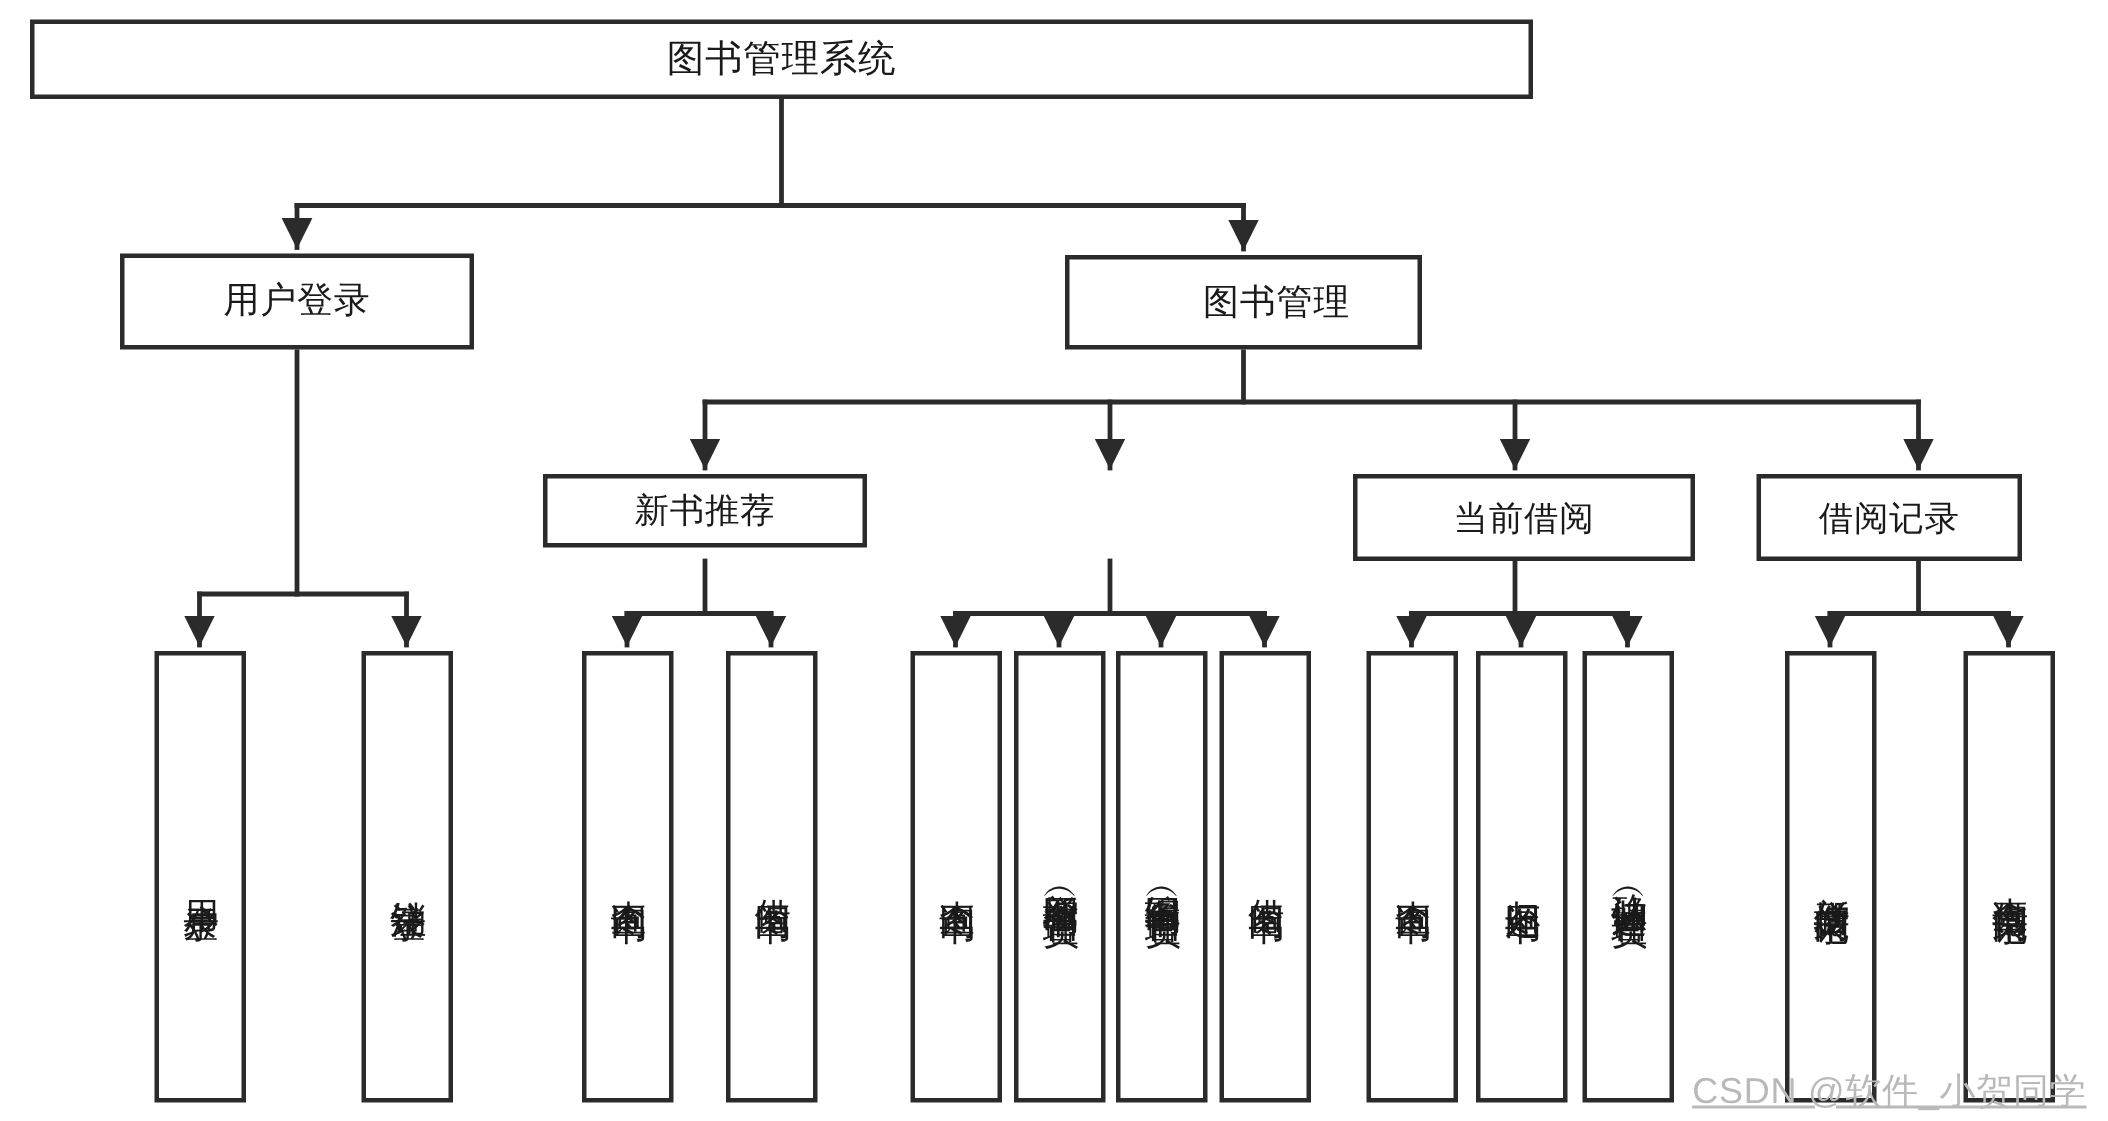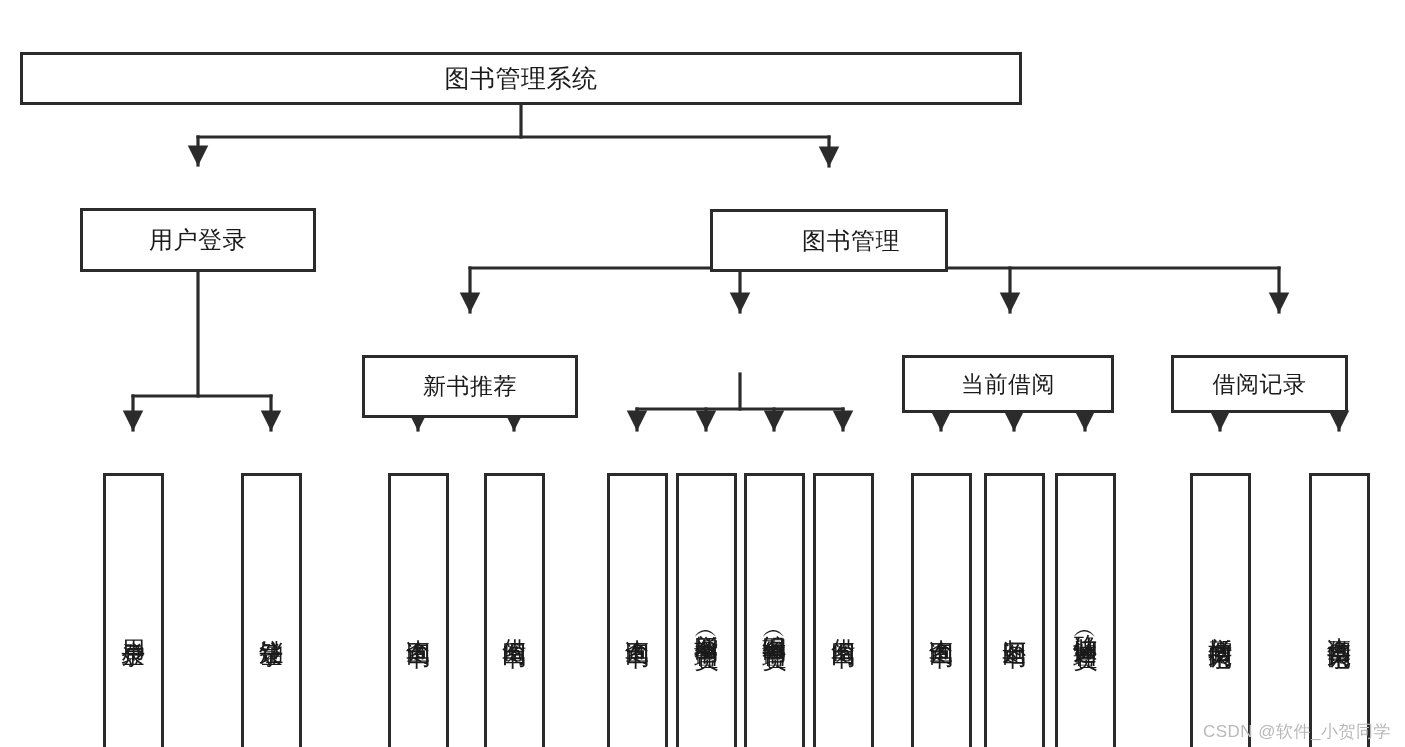--- a/index.html
+++ b/index.html
@@ -29,21 +29,20 @@
   .node {
     position: absolute;
     box-sizing: border-box;
     background: #ffffff;
     border: 3px solid #2b2b2b;
     display: flex;
     align-items: center;
     justify-content: center;
     color: #1a1a1a;
     z-index: 2;
-    margin-top: 39px;
   }
   .node-label {
     display: block;
     text-align: center;
     line-height: 1.06;
     letter-spacing: 0.5px;
   }
   .node-root .node-label {
     font-size: 25px;
   }
@@ -64,26 +63,27 @@
     font-size: 24px;
     line-height: 1.06;
     letter-spacing: 2px;
     white-space: nowrap;
     max-height: 100%;
   }
   #watermark {
     position: absolute;
     right: 14px;
     bottom: 4px;
-    font-size: 17px;
+    font-size: 24px;
     color: #b9b9b9;
     letter-spacing: 0.5px;
     z-index: 5;
     white-space: nowrap;
     font-family: "Liberation Sans", "DejaVu Sans", sans-serif;
+    text-decoration: underline;
   }
 </style>
 </head>
 <body>
 
 <div id="diagram-root">
 
   <svg id="connector-layer" viewBox="0 0 1405 747" width="1405" height="747" xmlns="http://www.w3.org/2000/svg">
     <defs>
       <marker id="arrow" viewBox="0 0 12 12" refX="10.5" refY="6" markerWidth="7" markerHeight="7" orient="auto-start-reverse">
@@ -141,24 +141,24 @@
     <span class="node-label">图书管理系统</span>
   </div>
 
   <div class="node node-branch" style="left:80px; top:169px; width:236px; height:64px;">
     <span class="node-label">用户登录</span>
   </div>
   <div class="node node-branch" style="left:710px; top:170px; width:238px; height:63px;padding-left:44px;">
     <span class="node-label">图书管理</span>
   </div>
 
-  <div class="node node-sub" style="left:362px; top:316px; width:216px; height:63px;">
+  <div class="node node-sub" style="left:362px; top:316px; width:216px; height:49px;">
     <span class="node-label">新书推荐</span>
   </div>
-  <div class="node node-sub" style="left:902px; top:316px; width:212px; height:58px;">
+  <div class="node node-sub" style="left:902px; top:316px; width:228px; height:58px;">
     <span class="node-label">当前借阅</span>
   </div>
   <div class="node node-sub" style="left:1171px; top:316px; width:177px; height:58px;">
     <span class="node-label">借阅记录</span>
   </div>
 
   <div class="node node-leaf" style="left:103px; top:434px; width:61px; height:301px;">
     <span class="node-label">用户登录</span>
   </div>
   <div class="node node-leaf" style="left:241px; top:434px; width:61px; height:301px;">

